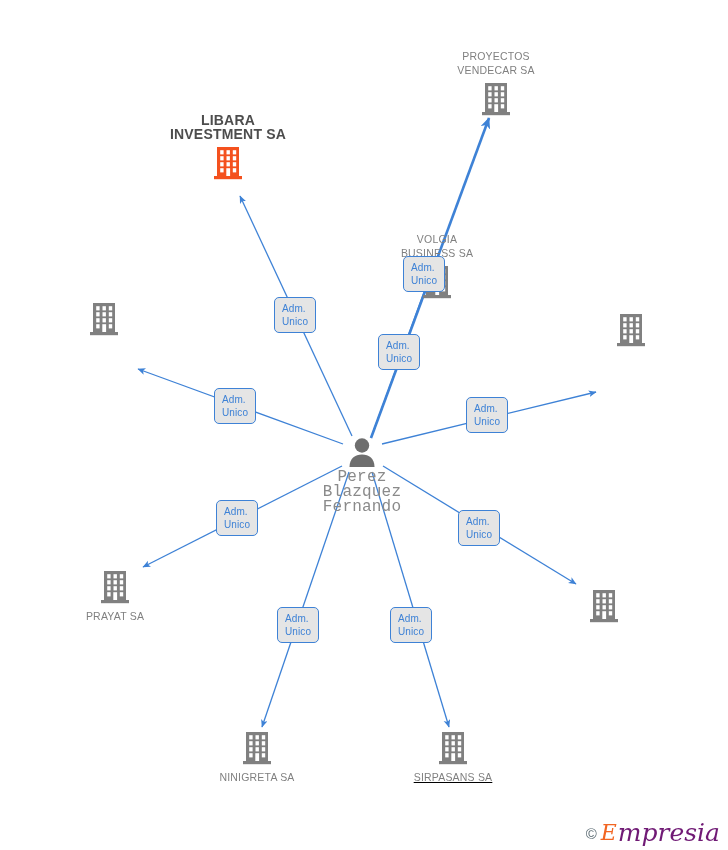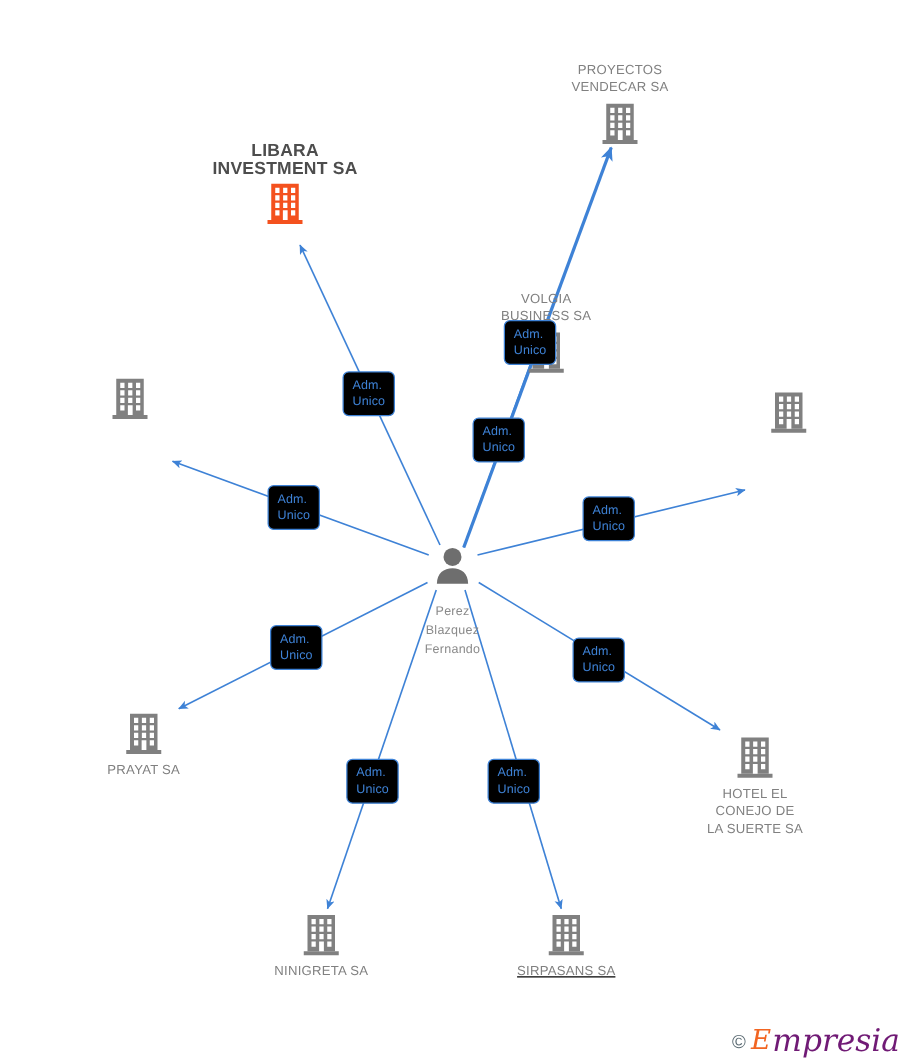--- a/index.html
+++ b/index.html
@@ -56,28 +56,29 @@
     font-size: 14px;
   }
   .node.label-above .caption {
     margin-bottom: 5px;
   }
   .node.label-below .caption {
     margin-top: 5px;
   }
   .node.person .caption {
     color: #8a8a8a;
-    font-size: 10px;
+    font-size: 16px;
     line-height: 15px;
-    margin-top: 14px;
+    margin-top: 2px;
+    font-family: Liberation Mono, monospace;
   }
   .edge-label {
     position: absolute;
     box-sizing: border-box;
-    background: #000000;
+    background: #e5e5e5;
     border: 1.4px solid #3e82d6;
     border-radius: 5px;
     color: #3e82d6;
     font-size: 10px;
     line-height: 13px;
     padding: 4px 7px 4px 7px;
     text-align: left;
     white-space: pre-line;
     letter-spacing: 0.1px;
   }
@@ -291,23 +292,20 @@
               <rect x="13.5" y="10.2" width="3.4" height="4.2"></rect>
               <rect x="19.8" y="10.2" width="3.4" height="4.2"></rect>
               <rect x="7.2" y="16.2" width="3.4" height="4.2"></rect>
               <rect x="13.5" y="16.2" width="3.4" height="4.2"></rect>
               <rect x="19.8" y="16.2" width="3.4" height="4.2"></rect>
               <rect x="7.2" y="22.2" width="3.4" height="4.2"></rect>
               <rect x="19.8" y="22.2" width="3.4" height="4.2"></rect>
               <rect x="13.3" y="22.2" width="3.8" height="7.8"></rect>
             </g>
           </svg></span>
-        <span class="caption">HOTEL EL
-CONEJO DE
-LA SUERTE SA</span>
       </div>
       <div class="node company label-below" style="left: 257px; top: 731px;">
         <span class="icon"><svg width="30" height="34" viewBox="0 0 30 34">
             <g fill="#808080">
               <rect x="4" y="1" width="22" height="29"></rect>
               <rect x="1" y="30" width="28" height="3.2"></rect>
             </g>
             <g fill="#ffffff">
               <rect x="7.2" y="4.2" width="3.4" height="4.2"></rect>
               <rect x="13.5" y="4.2" width="3.4" height="4.2"></rect>

